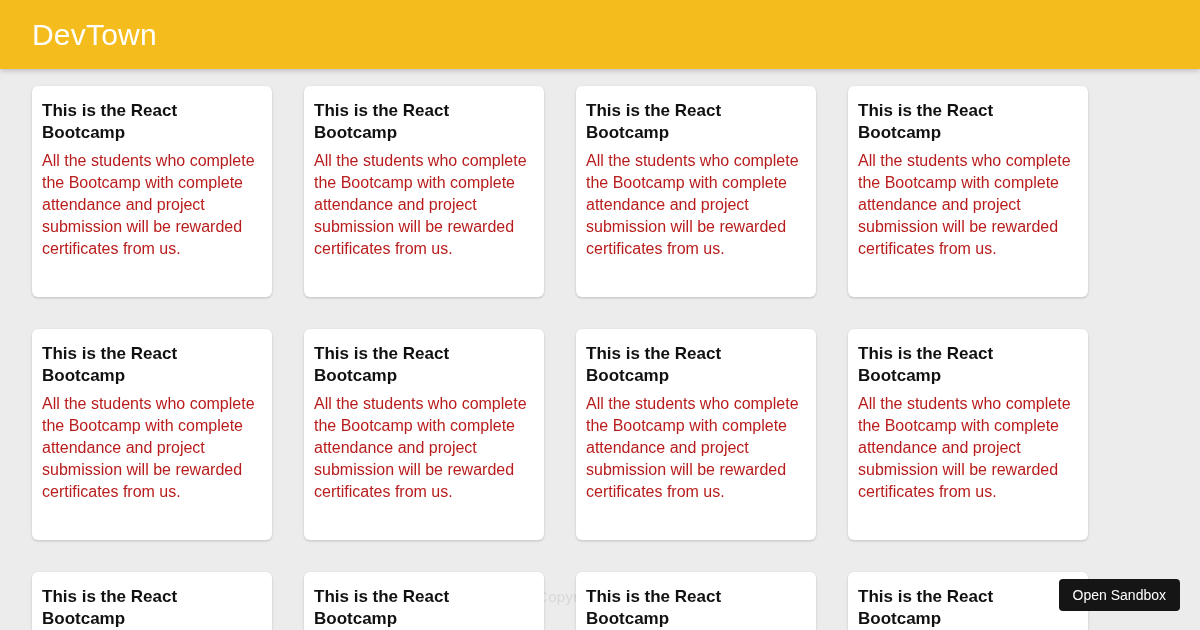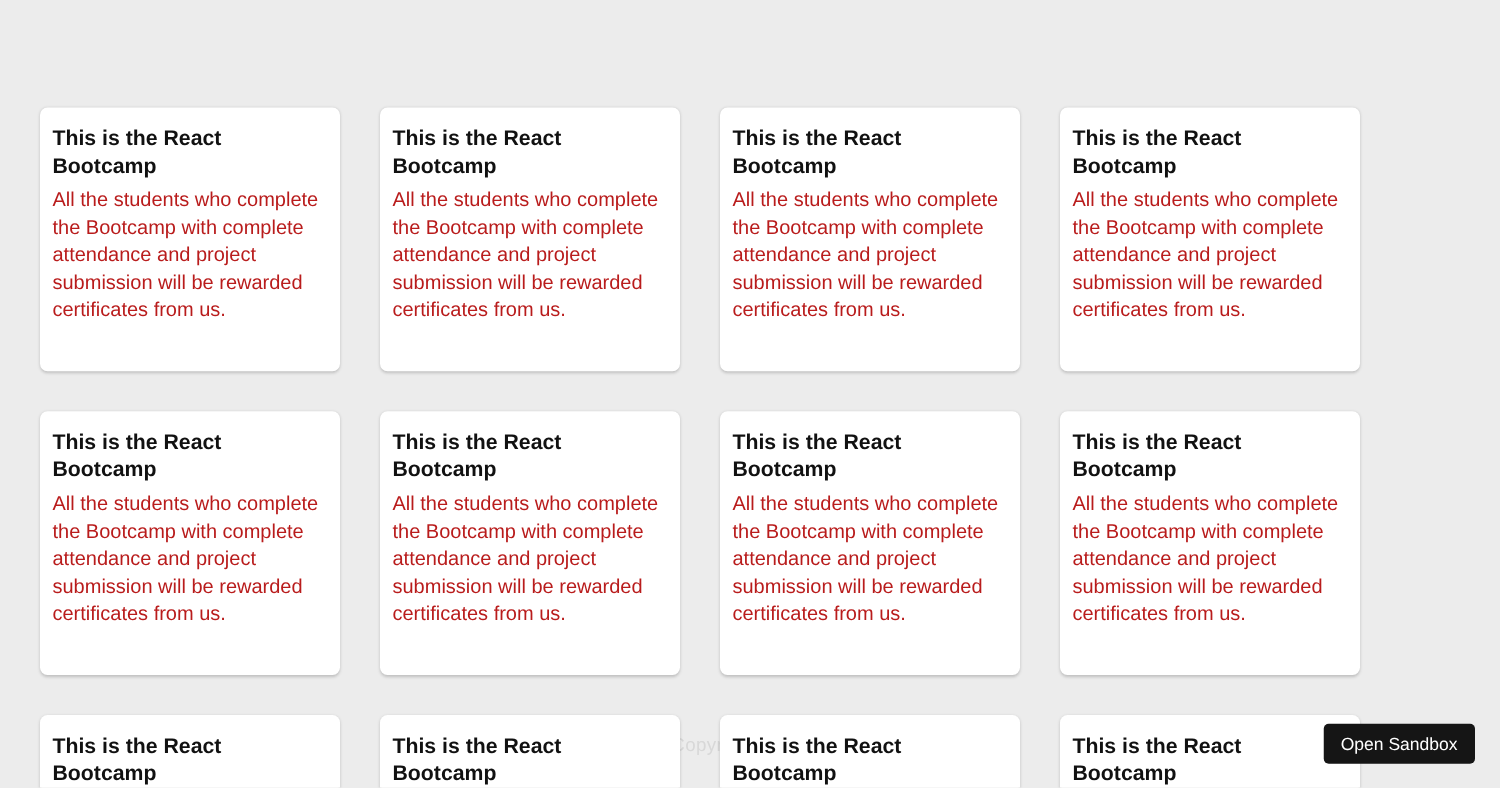--- a/index.html
+++ b/index.html
@@ -112,20 +112,23 @@
     cursor: pointer;
     z-index: 20;
     white-space: nowrap;
   }
 </style>
 </head>
 <body>
 
 <div id="app">
 
+  <header class="app-header">
+    <span class="brand-title">DevTown</span>
+  </header>
 
   <div class="watermark">Copyright @ 2023</div>
 
   <main class="card-grid">
       <article class="card">
         <h3 class="card-title">This is the React Bootcamp</h3>
         <p class="card-body">All the students who complete the Bootcamp with complete attendance and project submission will be rewarded certificates from us.</p>
       </article>
       <article class="card">
         <h3 class="card-title">This is the React Bootcamp</h3>

